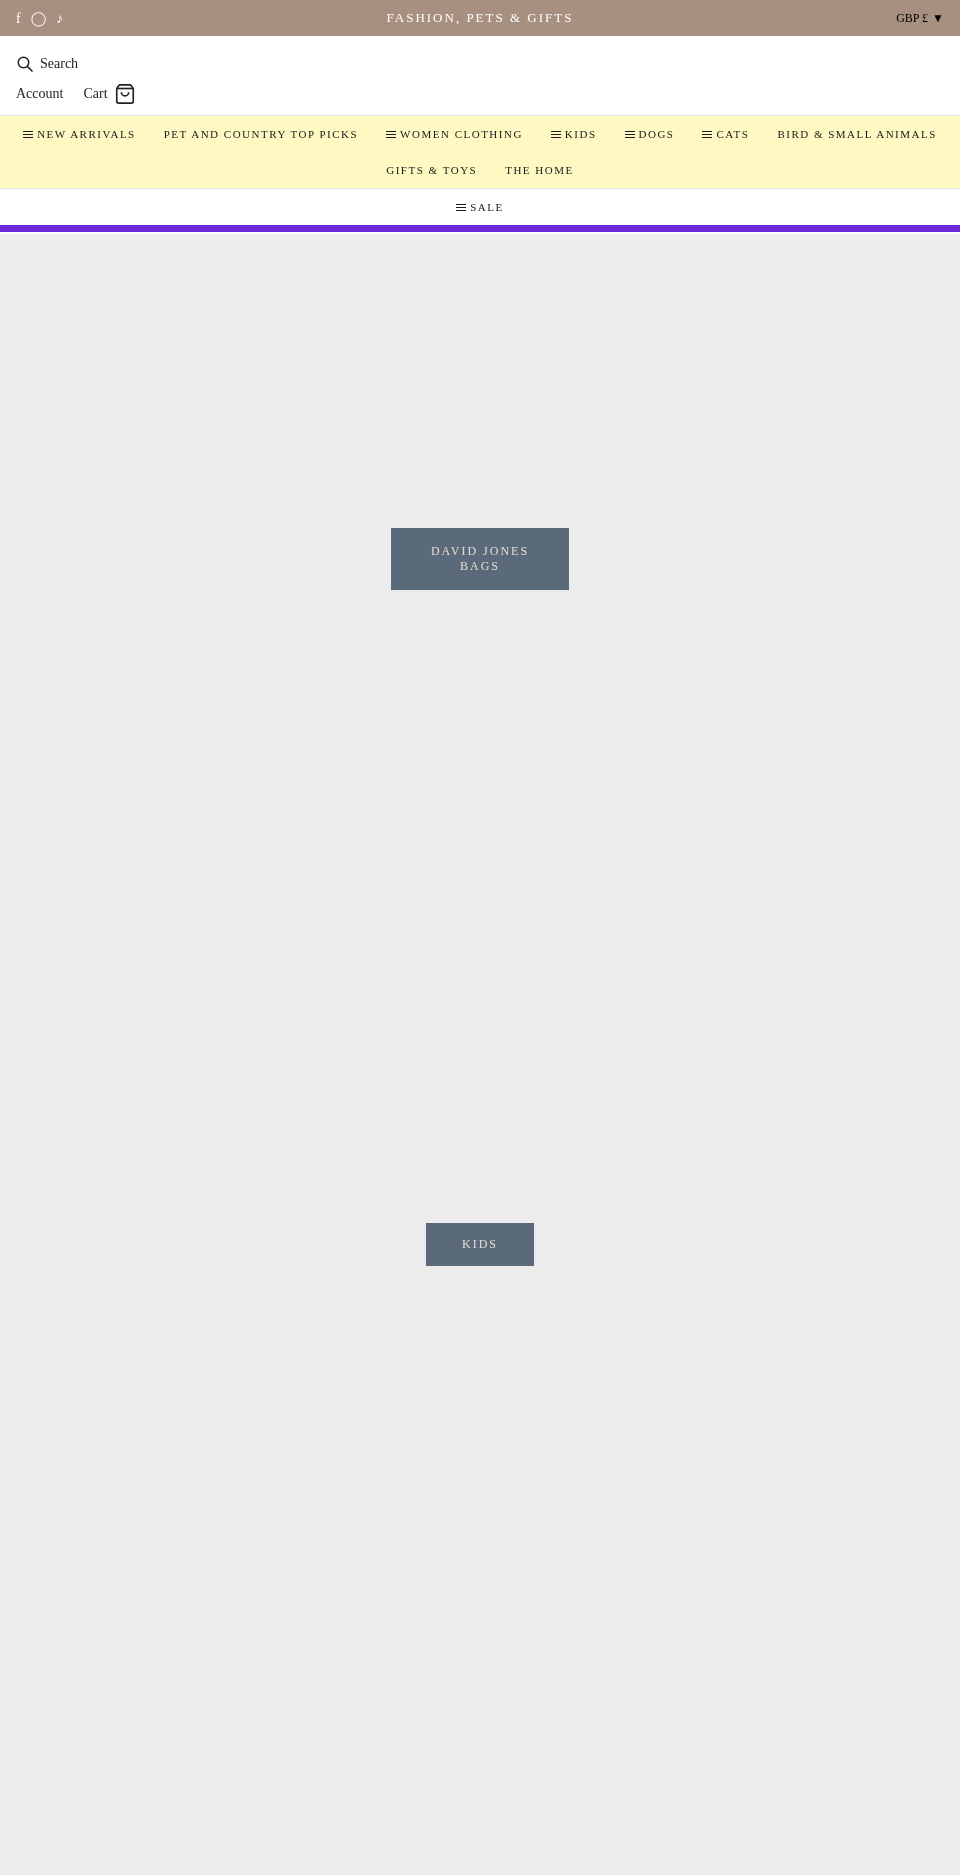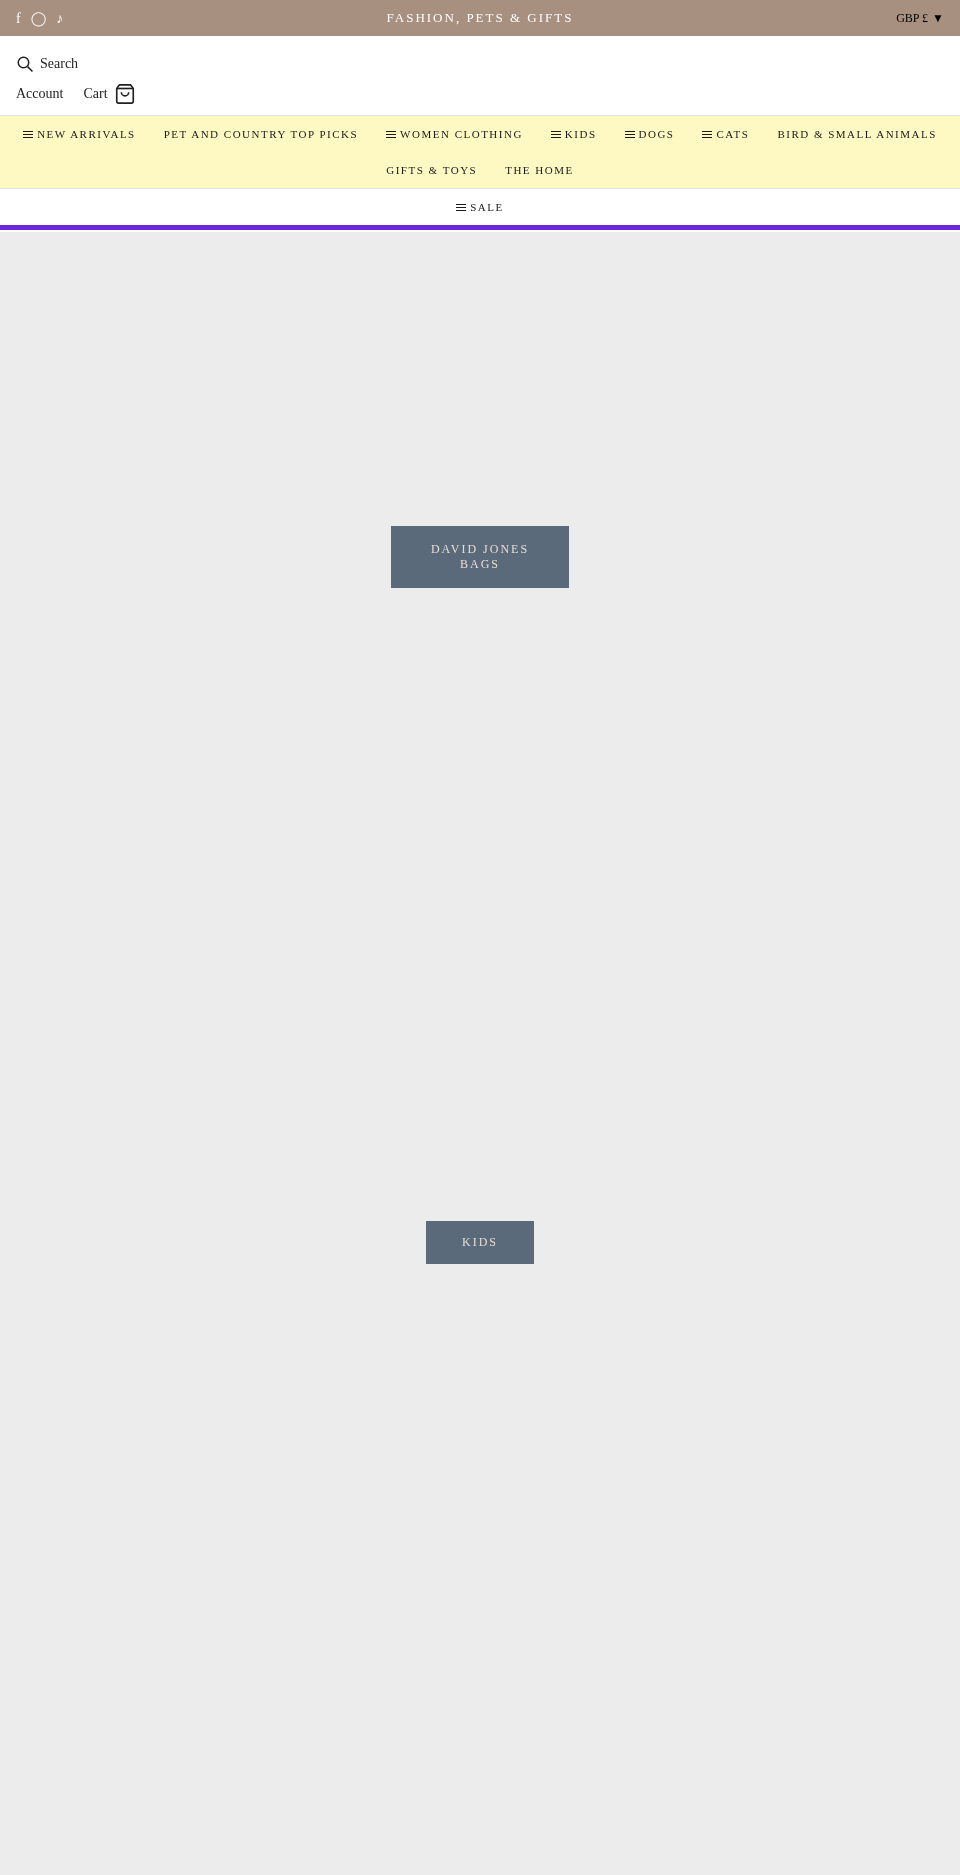--- a/index.html
+++ b/index.html
@@ -109,21 +109,21 @@
       flex-direction: column;
       gap: 2px;
     }
     .nav-item .lines span {
       display: block;
       width: 10px;
       height: 1px;
       background: #1a1a1a;
     }
     .nav-row2 {
-      border-bottom: 5px solid #6d28d9;
+      border-bottom: 7px solid #6d28d9;
       display: flex;
       justify-content: center;
       background: #fff;
     }
 
     
     .hero-section {
       background: #ececec;
       width: 100%;
       height: 650px;

